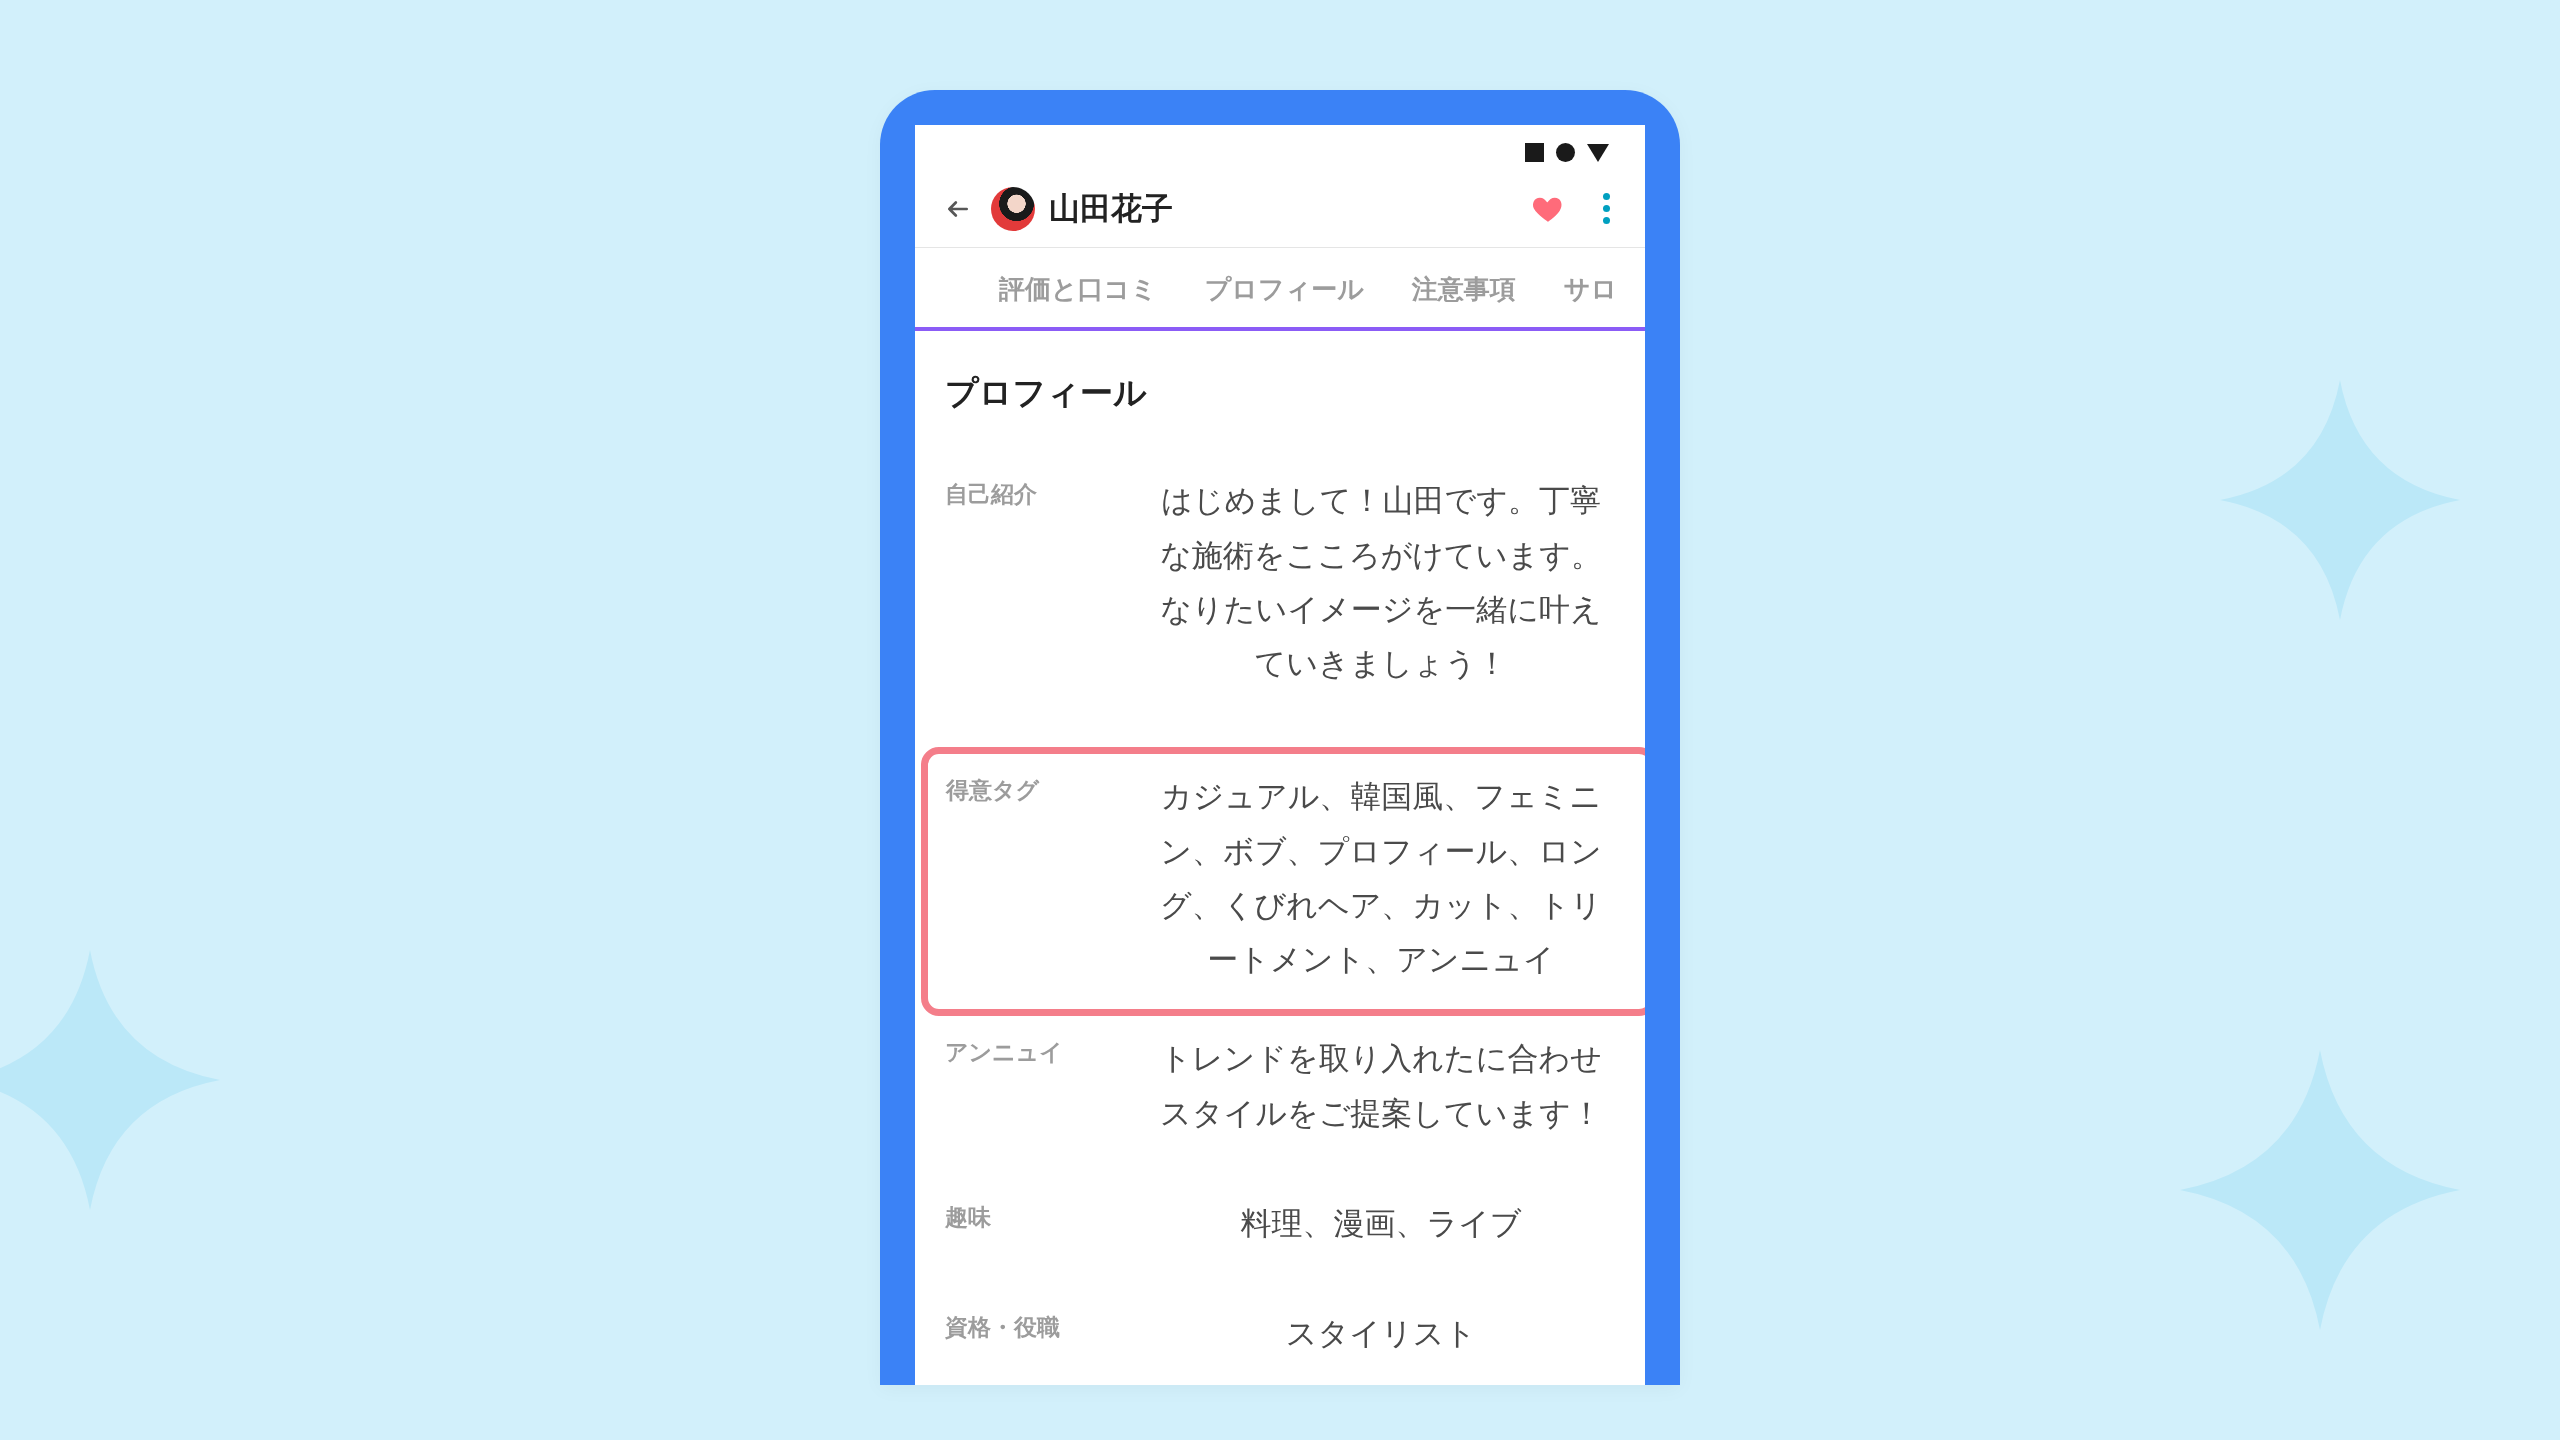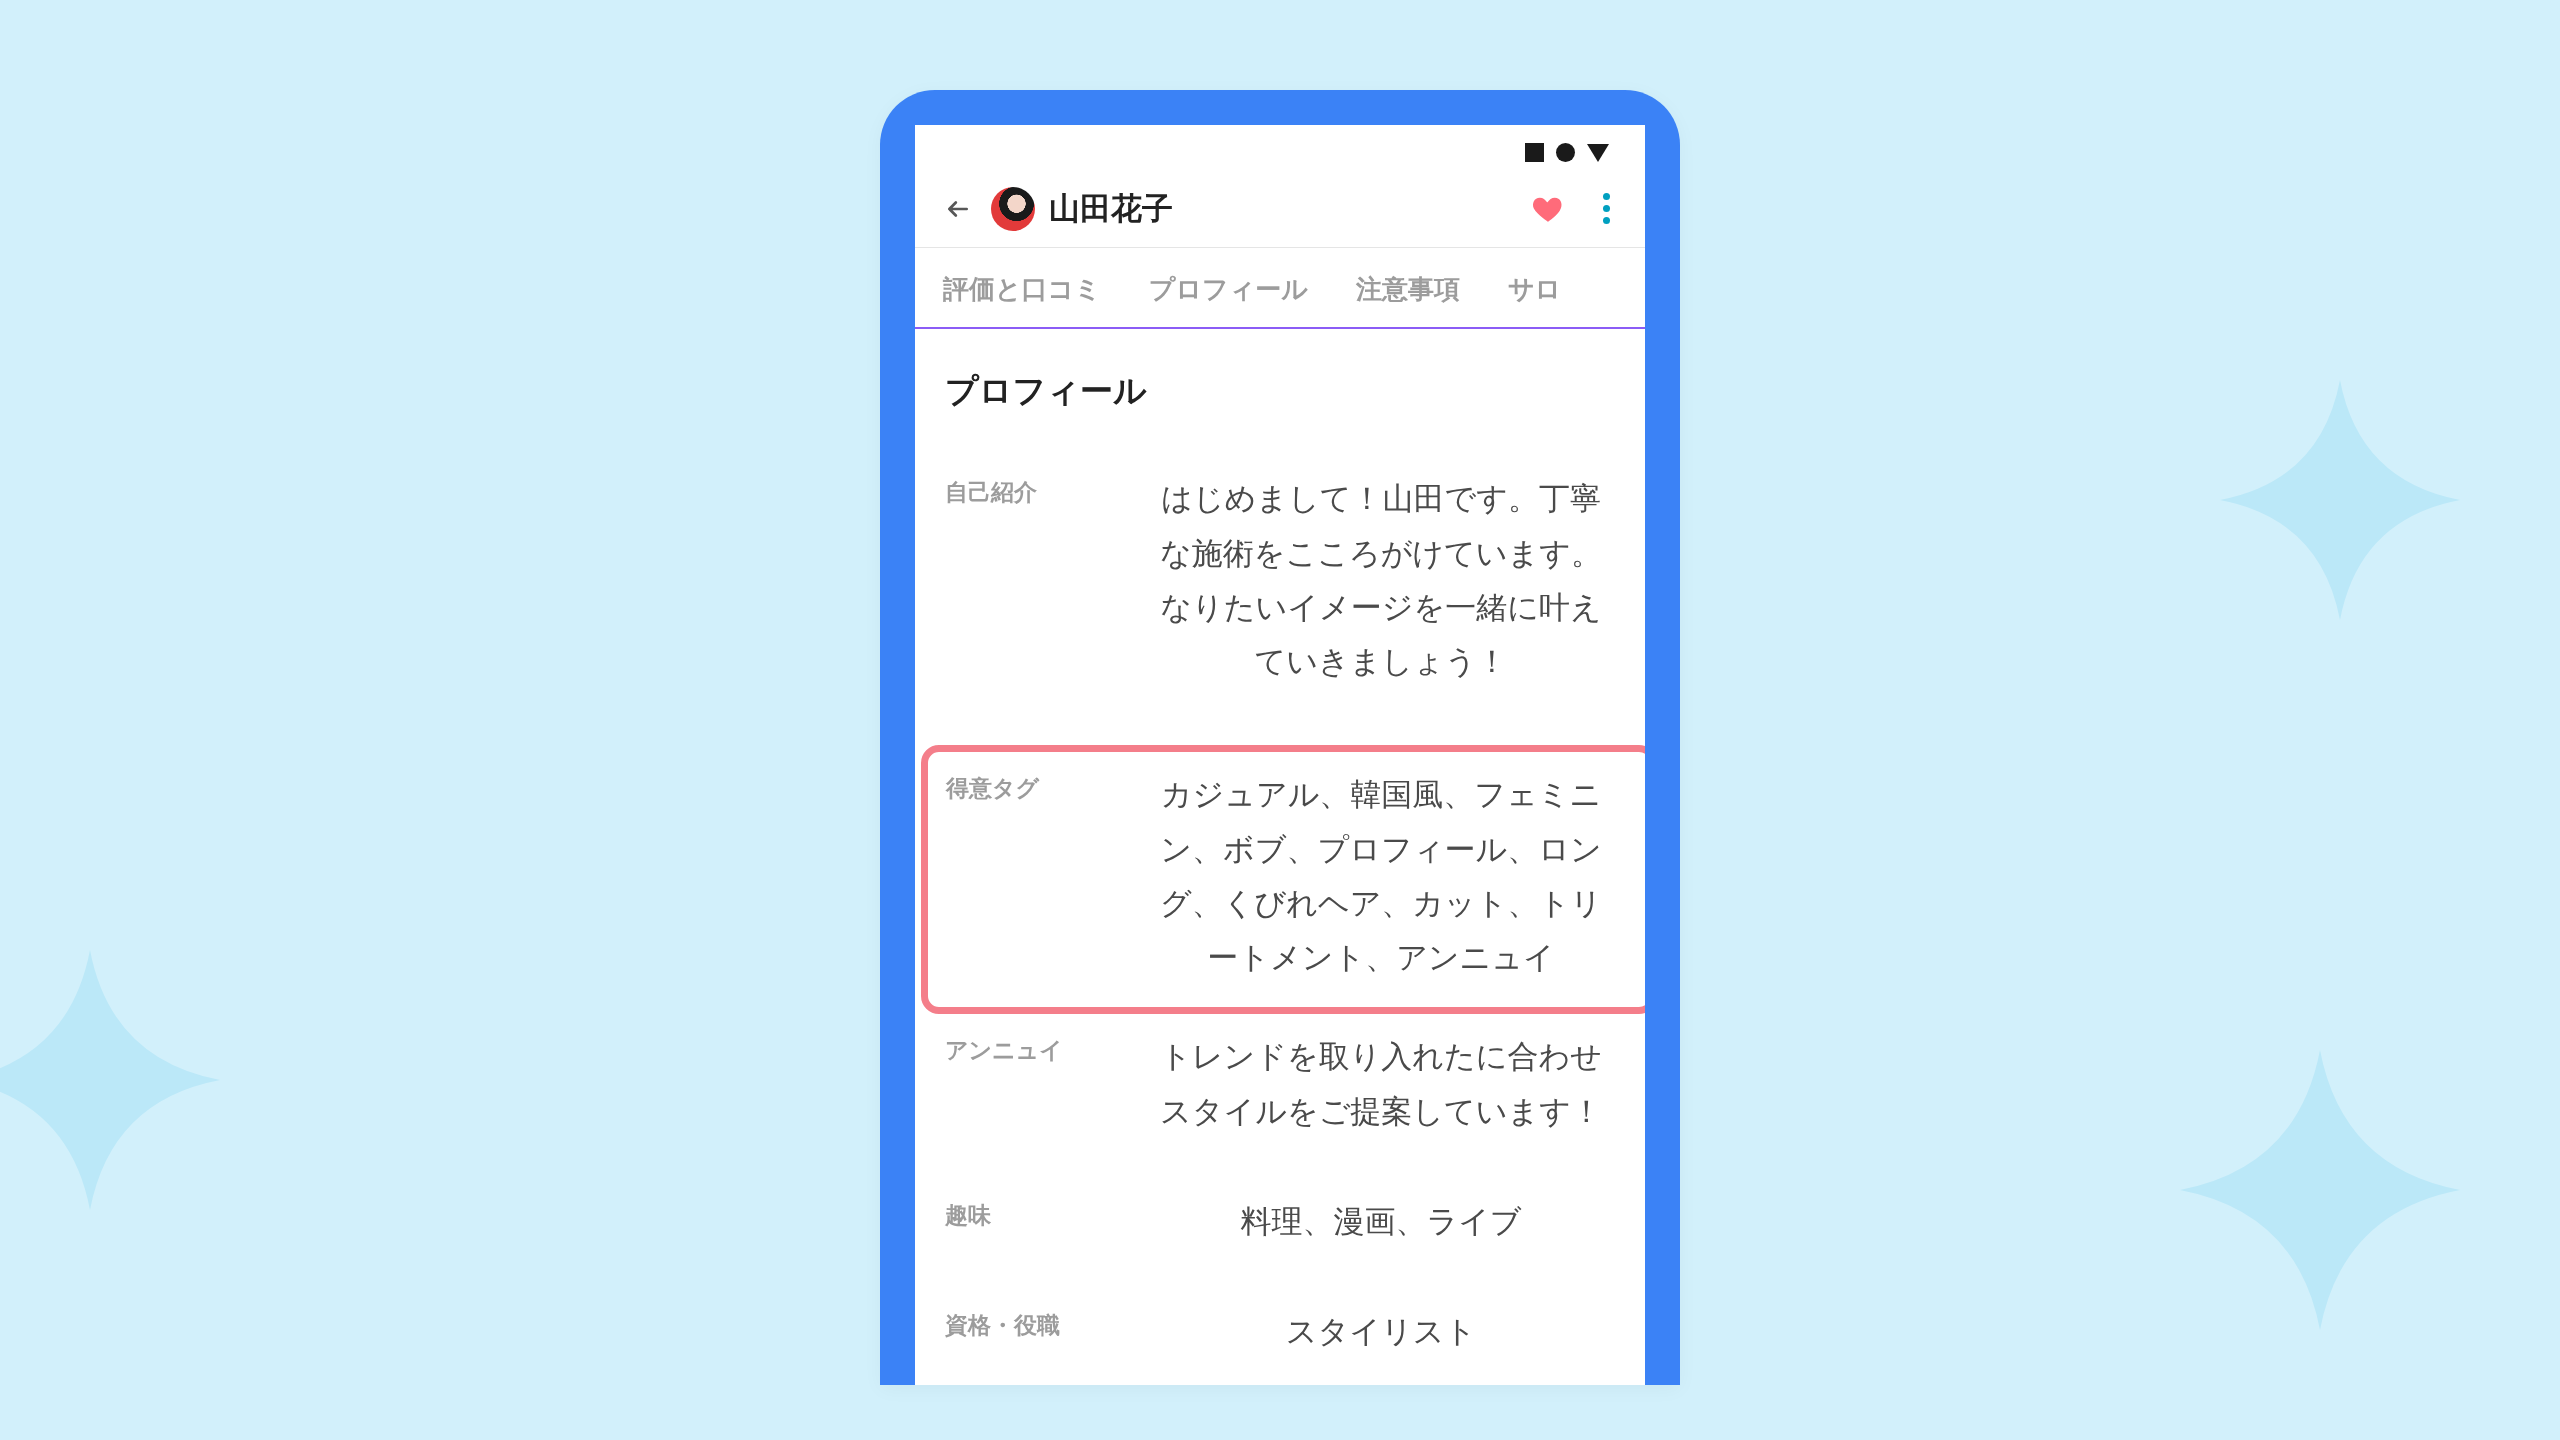--- a/index.html
+++ b/index.html
@@ -84,23 +84,24 @@
   .more span { width:7px; height:7px; border-radius:50%; background:#00a0c0; }
 
   
   .tabs {
     display:flex;
     gap: 48px;
     padding: 24px 28px;
     font-size:26px;
     font-weight:600;
     color:#9c9c9c;
-    border-bottom: 2px solid #8b5cf6;
+    border-bottom: 4px solid #8b5cf6;
     white-space:nowrap;
     overflow:hidden;
+    justify-content:flex-end;
   }
 
   
   .content {
     padding: 40px 10px 0 30px;
     overflow:hidden;
   }
   .section-title {
     font-size:33px;
     font-weight:700;

